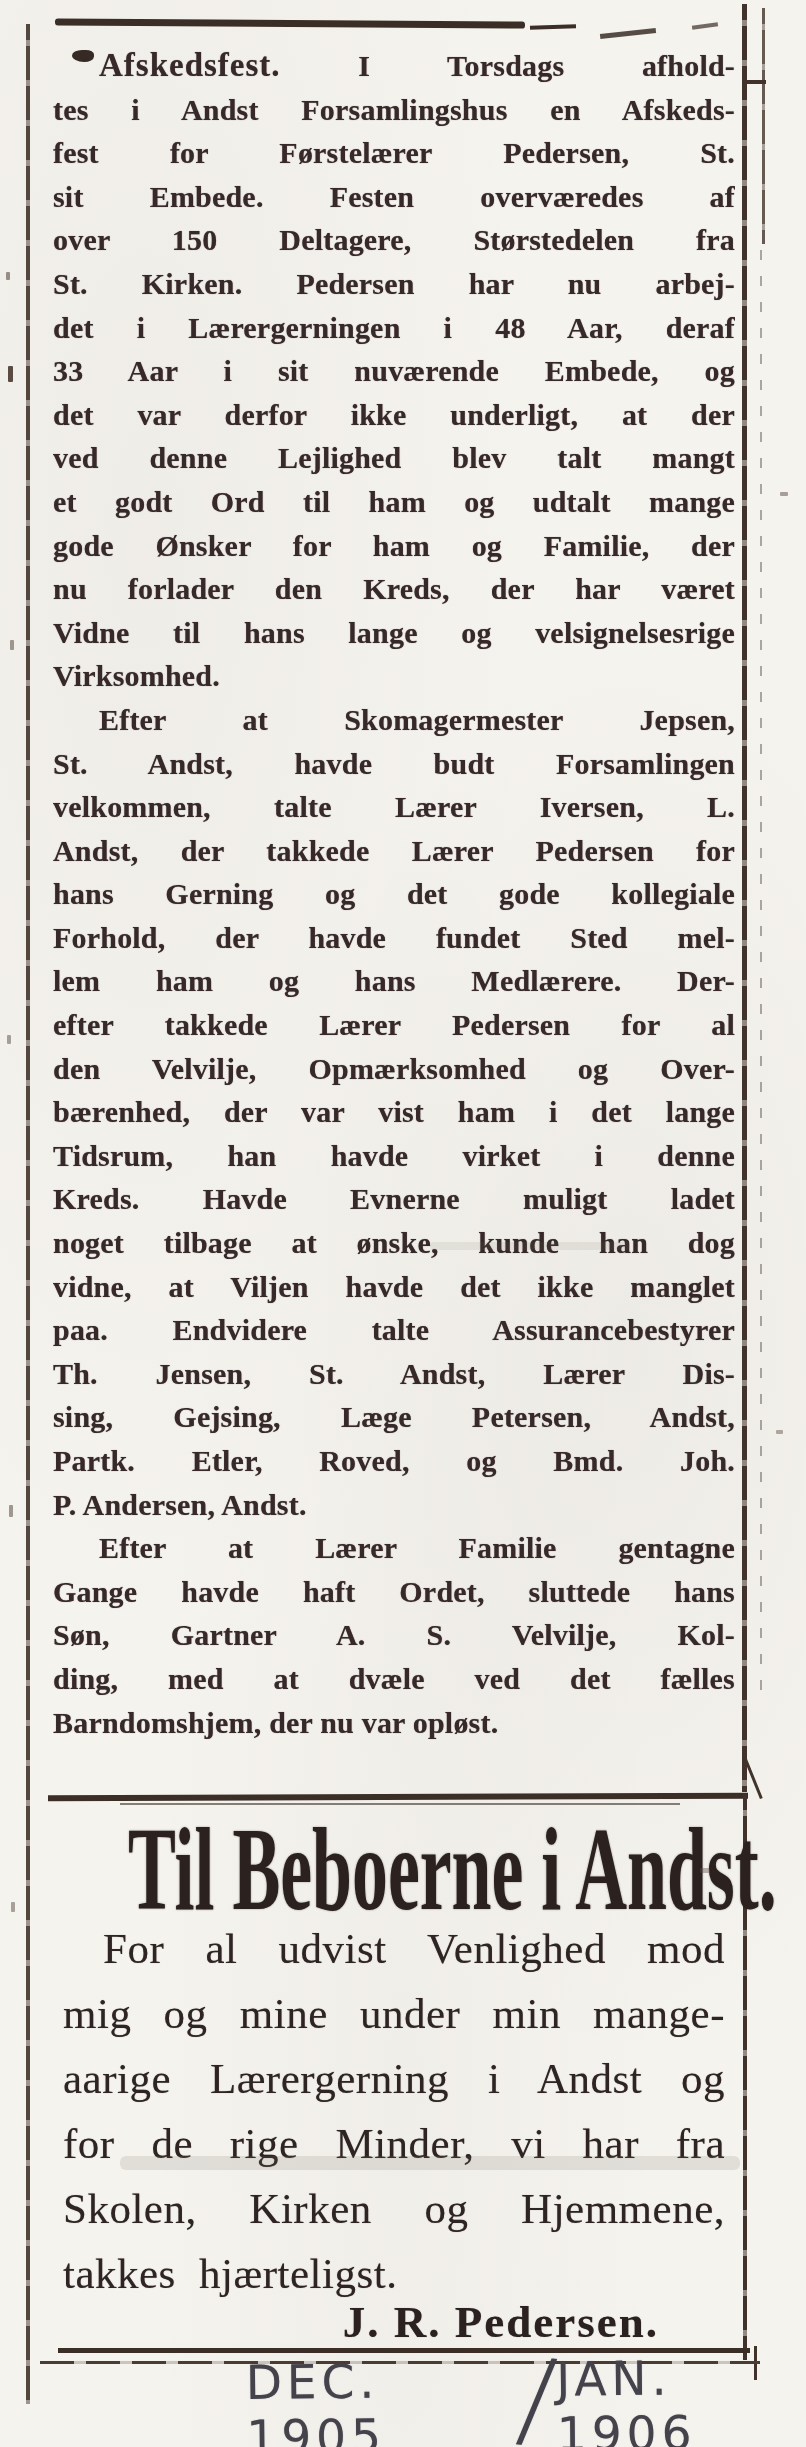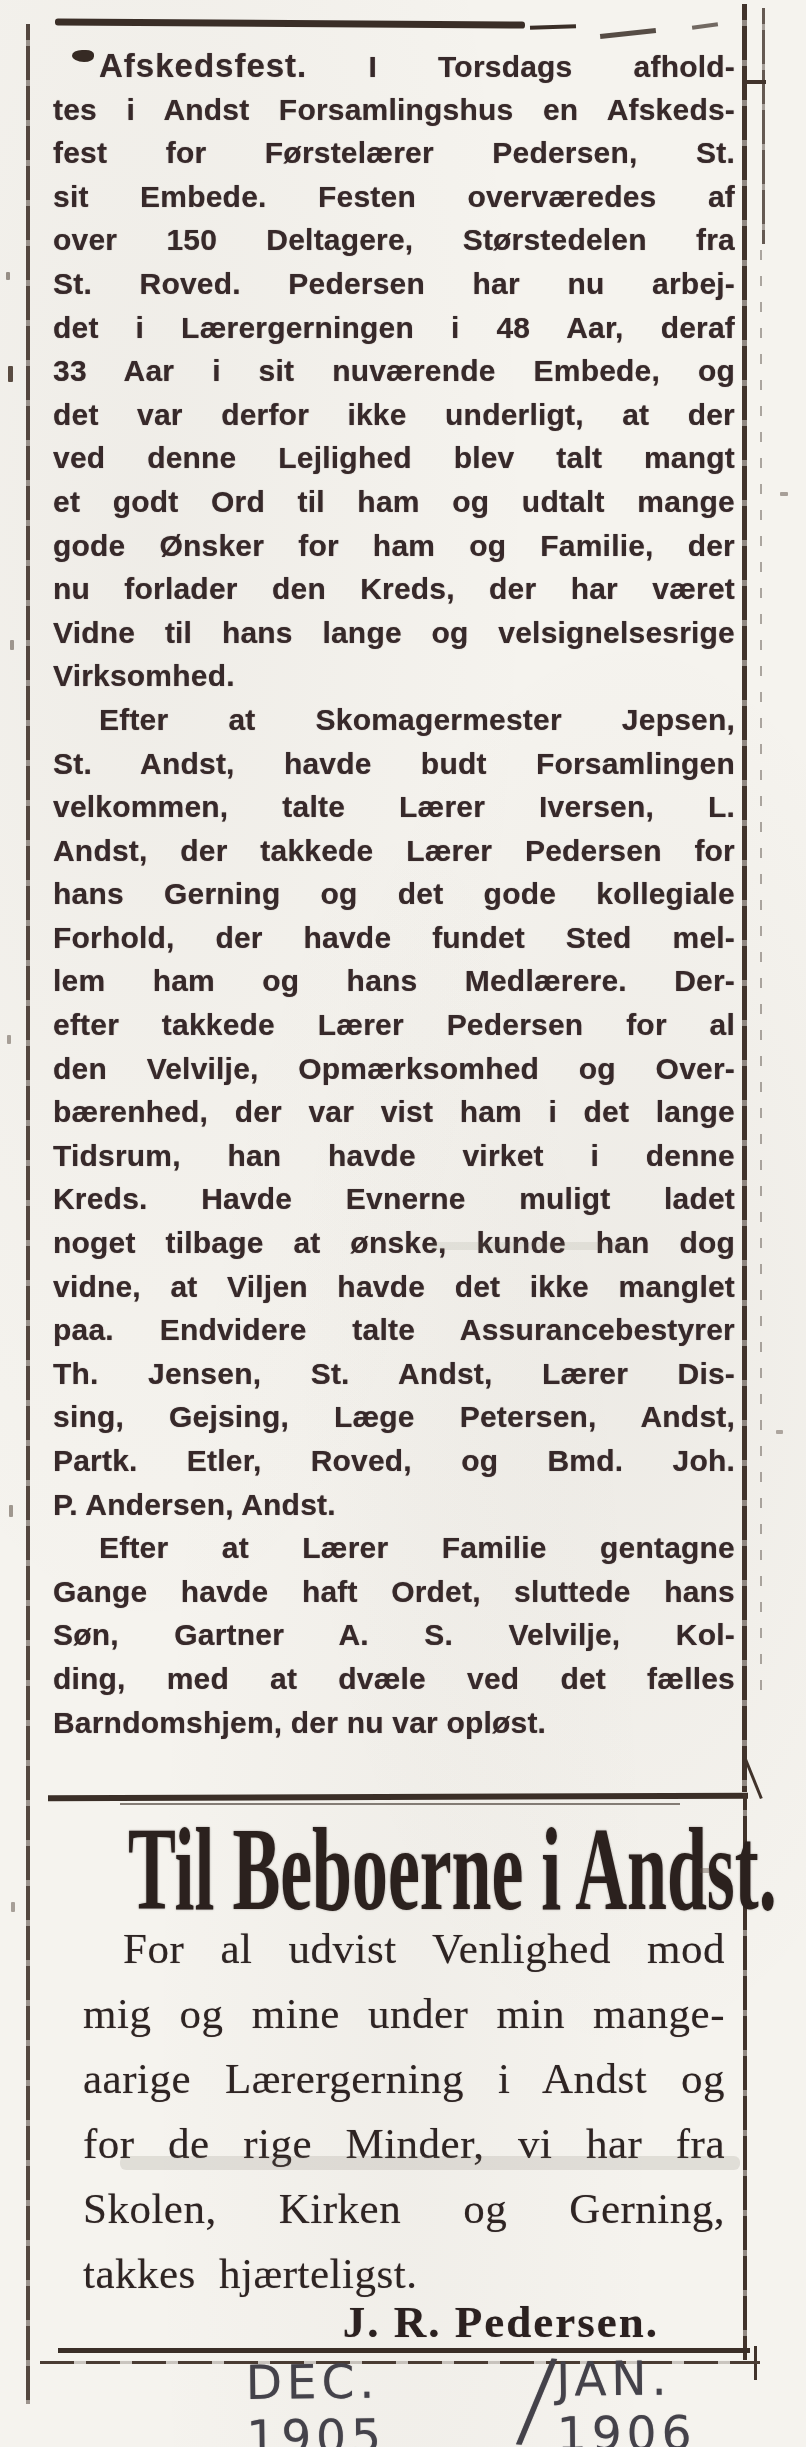--- a/index.html
+++ b/index.html
@@ -36,21 +36,21 @@
   .bottom-rule-1{left:58px;top:2348px;width:692px;height:5px;}
   .bottom-rule-2{left:40px;top:2361px;width:720px;height:3px;background:repeating-linear-gradient(90deg,#4a3c33 0 34px,rgba(74,60,51,.25) 34px 46px);}
   .smudge{position:absolute;background:rgba(118,110,98,.16);}
   .smudge-1{left:120px;top:2156px;width:620px;height:14px;border-radius:6px;}
   .smudge-2{left:430px;top:1242px;width:200px;height:8px;border-radius:4px;opacity:.7;}
   .speck{position:absolute;background:#5a4c42;border-radius:1px;}
   
   .col1{position:absolute;left:53px;top:44px;width:682px;}
   .f-line{
     height:43.6px;line-height:43.6px;overflow:hidden;
-    font-family:Liberation Sans, sans-serif;font-weight:700;font-size:30px;
+    font-family:Liberation Serif, serif;font-weight:700;font-size:30px;
     color:#37292a;letter-spacing:.2px;
     text-align:justify;text-align-last:justify;
     text-shadow:0 0 1px rgba(52,38,34,.55);
   }
   .f-line.indent{text-indent:46px;}
   .f-line.end{text-align-last:left;}
   .f-line .lead{font-size:33px;letter-spacing:1px;}
   
   .headline{
     position:absolute;left:53px;top:1808px;width:682px;height:100px;
@@ -59,21 +59,20 @@
     text-align:center;transform:scale(.78,1.28);transform-origin:50% 10%;
     text-shadow:0 0 2px rgba(43,33,30,.45);
   }
   .col2{position:absolute;left:63px;top:1916px;width:662px;}
   .r-line{
     height:65px;line-height:65px;overflow:hidden;
     font-family:"Liberation Serif",serif;font-weight:400;font-size:43px;
     color:#2e2423;word-spacing:12px;letter-spacing:.5px;
     text-align:justify;text-align-last:justify;
     text-shadow:0 0 1px rgba(46,36,35,.4);
-    margin-left:20px;
   }
   .r-line.indent{text-indent:40px;}
   .r-line.end{text-align-last:left;}
   .signature{
     position:absolute;left:63px;top:2296px;width:662px;height:52px;line-height:52px;
     font-family:Liberation Serif, serif;font-weight:700;font-size:45px;
     color:#2b2120;text-align:right;padding-right:66px;box-sizing:border-box;
     letter-spacing:2px;text-shadow:0 0 1px rgba(43,33,32,.4);
   }
   
@@ -105,21 +104,21 @@
   <div class="hrule top-rag-4"></div>
   <div class="top-blob"></div>
   <div class="corner-hook"></div>
 
   <div class="col1">
       <div class="f-line indent"><span class="lead">Afskedsfest.</span> I Torsdags afhold-</div>
       <div class="f-line">tes i Andst Forsamlingshus en Afskeds-</div>
       <div class="f-line">fest for Førstelærer Pedersen, St.</div>
       <div class="f-line">sit Embede. Festen overværedes af</div>
       <div class="f-line">over 150 Deltagere, Størstedelen fra</div>
-      <div class="f-line">St. Roved. Pedersen har nu arbej-</div>
+      <div class="f-line">St. Kirken. Pedersen har nu arbej-</div>
       <div class="f-line">det i Lærergerningen i 48 Aar, deraf</div>
       <div class="f-line">33 Aar i sit nuværende Embede, og</div>
       <div class="f-line">det var derfor ikke underligt, at der</div>
       <div class="f-line">ved denne Lejlighed blev talt mangt</div>
       <div class="f-line">et godt Ord til ham og udtalt mange</div>
       <div class="f-line">gode Ønsker for ham og Familie, der</div>
       <div class="f-line">nu forlader den Kreds, der har været</div>
       <div class="f-line">Vidne til hans lange og velsignelsesrige</div>
       <div class="f-line end">Virksomhed.</div>
       <div class="f-line indent">Efter at Skomagermester Jepsen,</div>
@@ -152,21 +151,21 @@
   <div class="hrule box2-top-2"></div>
   <div class="vrule rule-box2-right"></div>
   <div class="rule-box2-hook"></div>
 
   <h1 class="headline">Til Beboerne i Andst.</h1>
   <div class="col2">
       <div class="r-line indent">For al udvist Venlighed mod</div>
       <div class="r-line">mig og mine under min mange-</div>
       <div class="r-line">aarige Lærergerning i Andst og</div>
       <div class="r-line">for de rige Minder, vi har fra</div>
-      <div class="r-line">Skolen, Kirken og Gerning,</div>
+      <div class="r-line">Skolen, Kirken og Hjemmene,</div>
       <div class="r-line end">takkes hjærteligst.</div>
     </div>
   <div class="signature">J. R. Pedersen.</div>
 
   <div class="hrule bottom-rule-1"></div>
   <div class="bottom-rule-2 hrule"></div>
 
   <div class="handwriting">
     <span>DEC. 1905</span>
     <span class="hw-slash">/</span>

